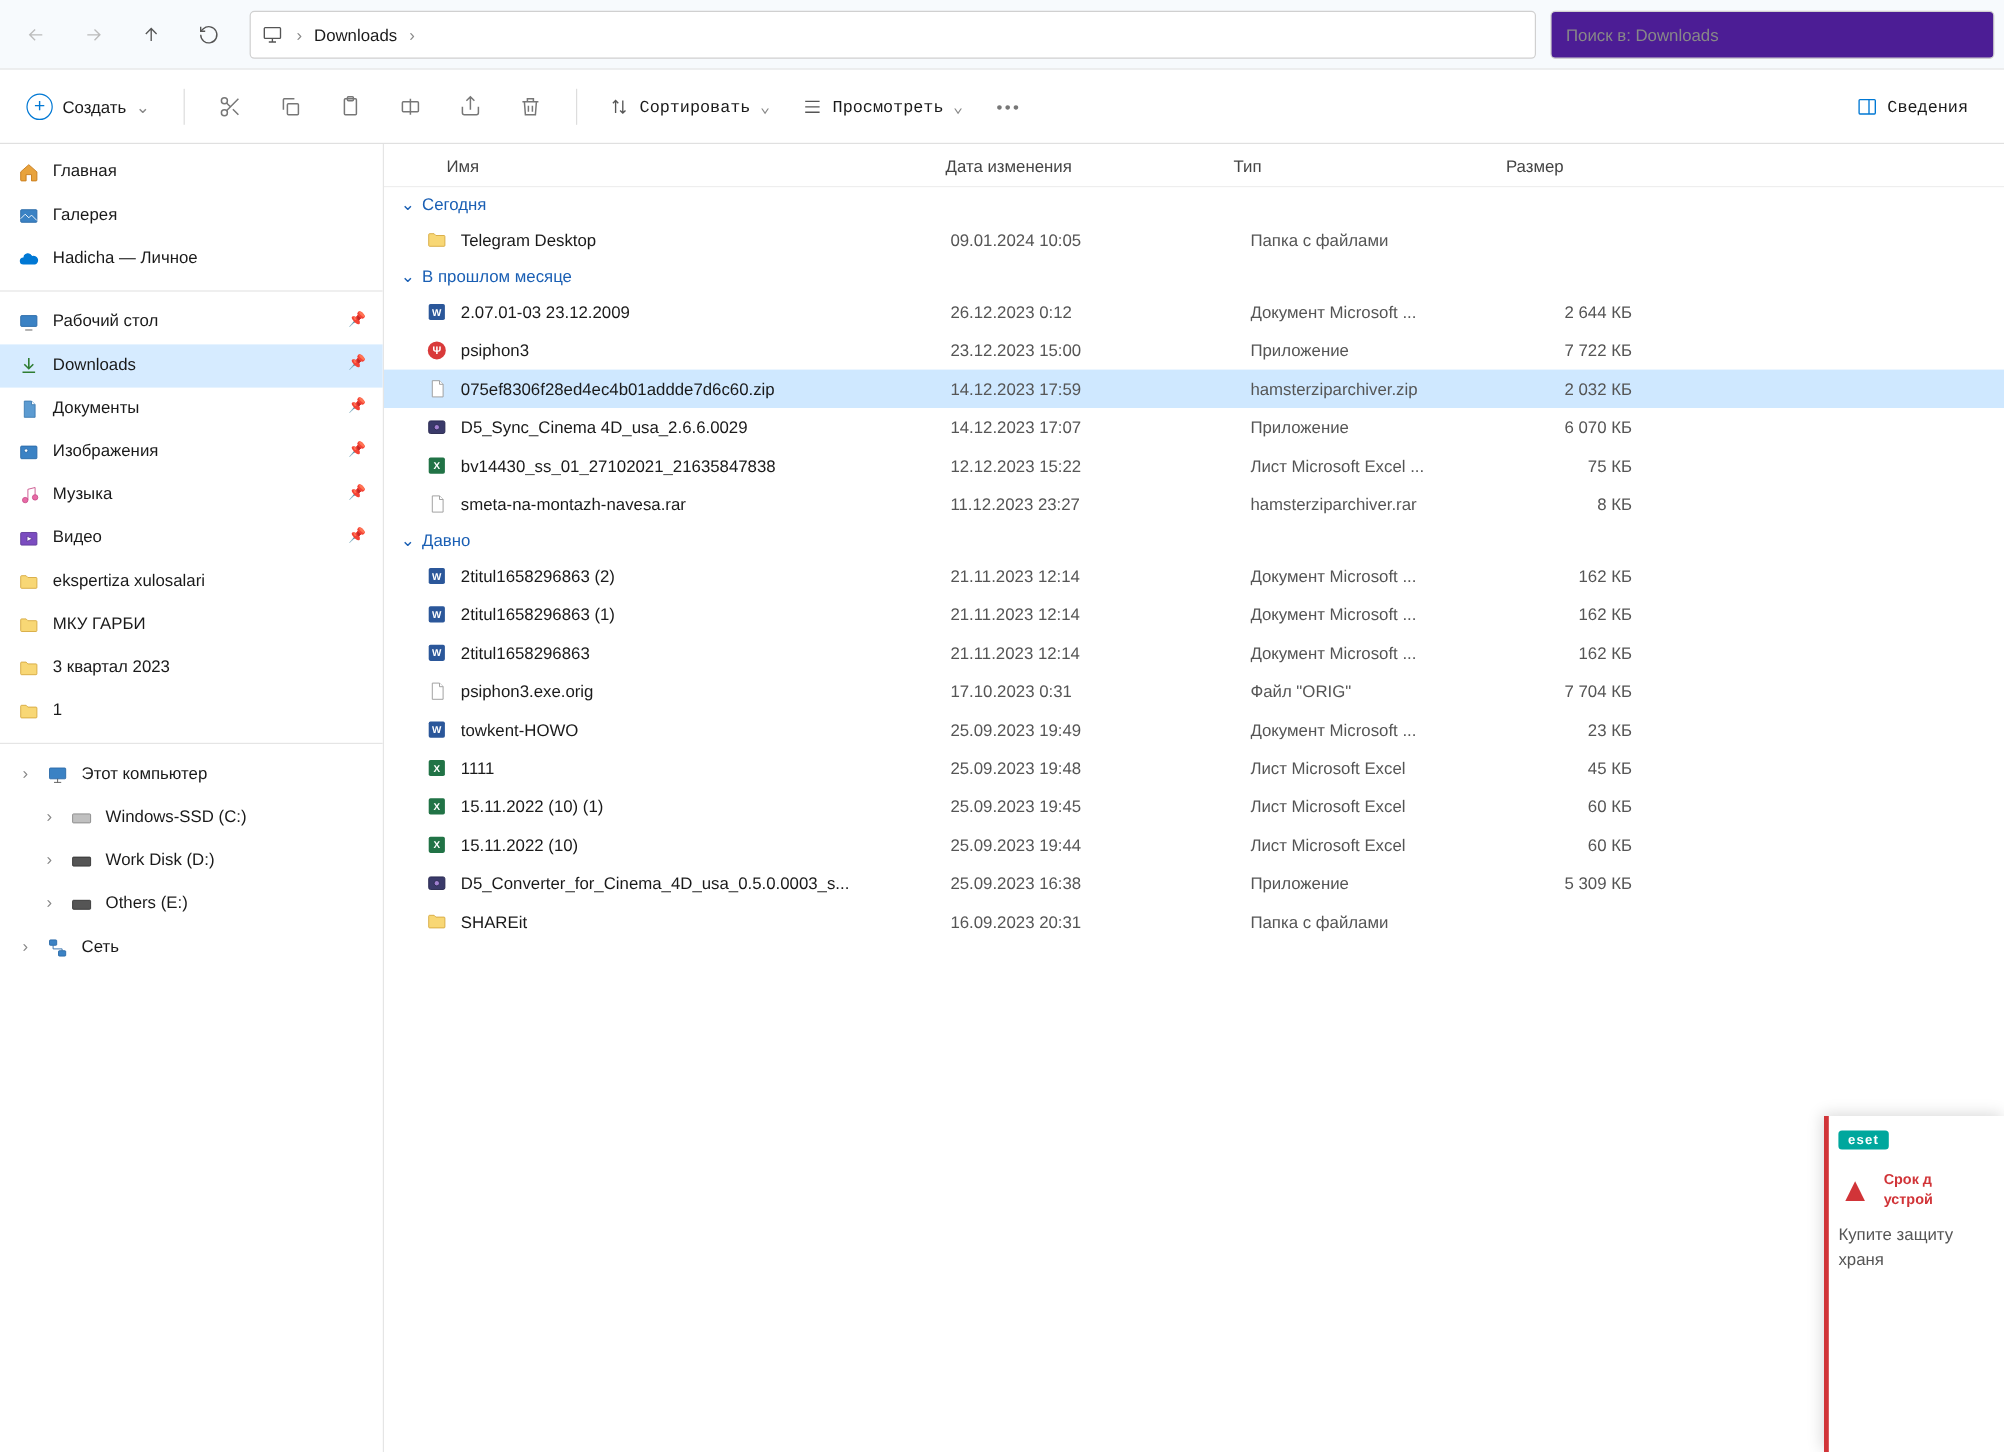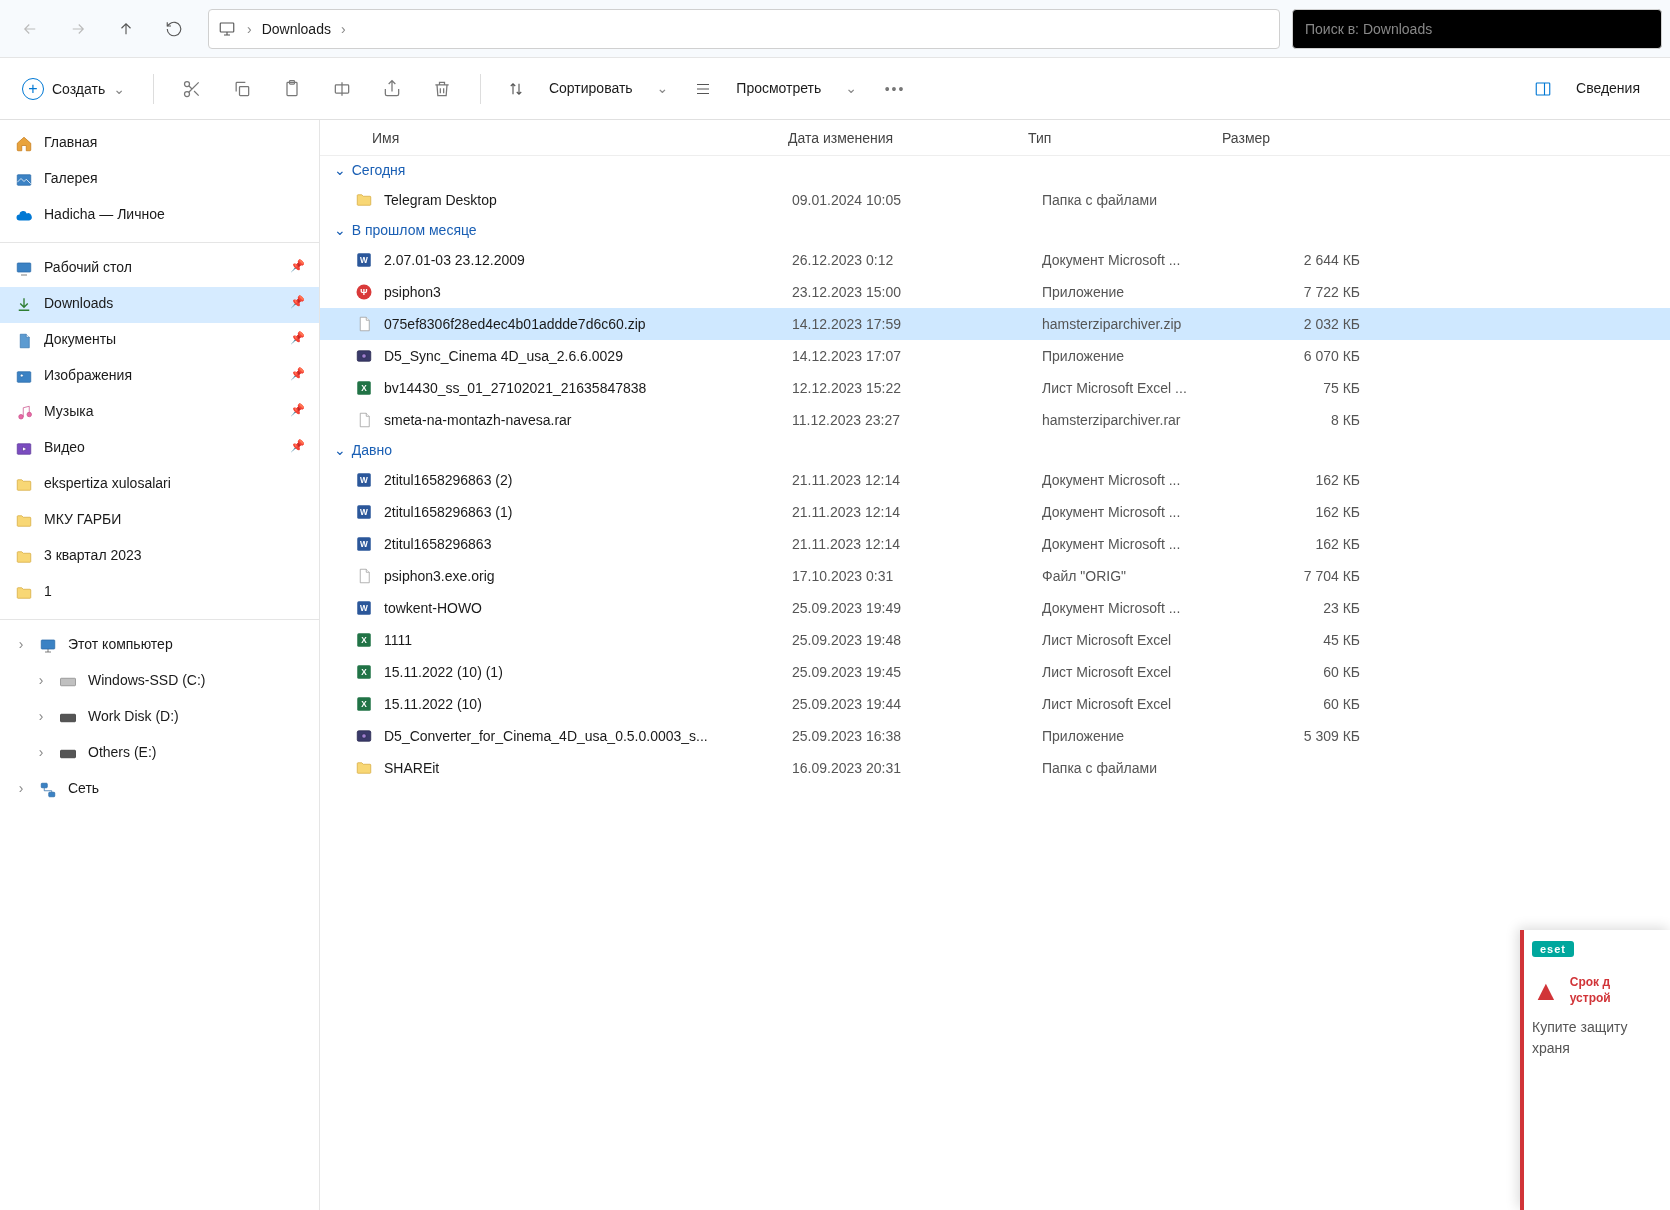--- a/index.html
+++ b/index.html
@@ -37,21 +37,21 @@
   display: flex;
   align-items: center;
   padding: 0 8px;
   gap: 10px;
   margin: 0 8px;
 }
 .breadcrumb .sep { color: #888; }
 .searchbox {
   width: 370px;
   height: 40px;
-  background: #000000;
+  background: #4c1d95;
   border: 1px solid #d0d0d0;
   border-radius: 4px;
   display: flex;
   align-items: center;
   padding: 0 12px;
   color: #888;
 }
 .toolbar {
   height: 62px;
   display: flex;
@@ -71,22 +71,22 @@
   color: #0078d4; display: flex; align-items: center; justify-content: center;
   font-size: 16px; line-height: 1;
 }
 .tb-sep { width: 1px; height: 30px; background: #ddd; margin: 0 10px; }
 .tb-icon {
   width: 44px; height: 40px;
   display: flex; align-items: center; justify-content: center;
   color: #777; cursor: pointer;
 }
 .tb-labeled {
-  display: flex; align-items: flex-start; gap: 24px;
-  padding: 6px 10px; cursor: pointer;
+  display: flex; align-items: flex-end; gap: 8px;
+  padding: 6px 10px; cursor: pointer; font-family: Liberation Mono, monospace;
 }
 .tb-right { margin-left: auto; display: flex; align-items: center; gap: 8px; padding-right: 10px;}
 .main {
   display: flex;
   height: calc(1210px - 58px - 62px);
 }
 .sidebar {
   width: 320px;
   border-right: 1px solid #e5e5e5;
   padding-top: 6px;
@@ -114,21 +114,21 @@
   display: flex;
   height: 36px;
   align-items: center;
   border-bottom: 1px solid #eee;
   color: #444;
   padding-left: 52px;
 }
 .col-name  { width: 416px; }
 .col-date  { width: 240px; }
 .col-type  { width: 194px; }
-.col-size  { width: 124px; text-align: left; padding-right: 10px;}
+.col-size  { width: 124px; text-align: center; padding-right: 10px;}
 .group-header {
   display: flex; align-items: center; gap: 6px;
   padding: 6px 14px 6px 14px;
   color: #1a5fb4; cursor: pointer;
 }
 .file-row {
   display: flex; align-items: center;
   padding: 6px 0 6px 34px;
   gap: 10px;
   cursor: pointer;

